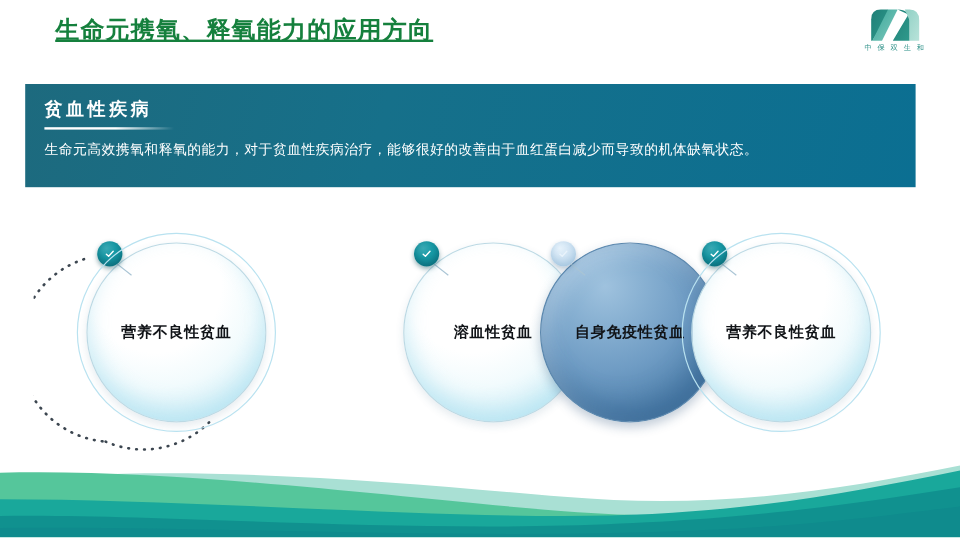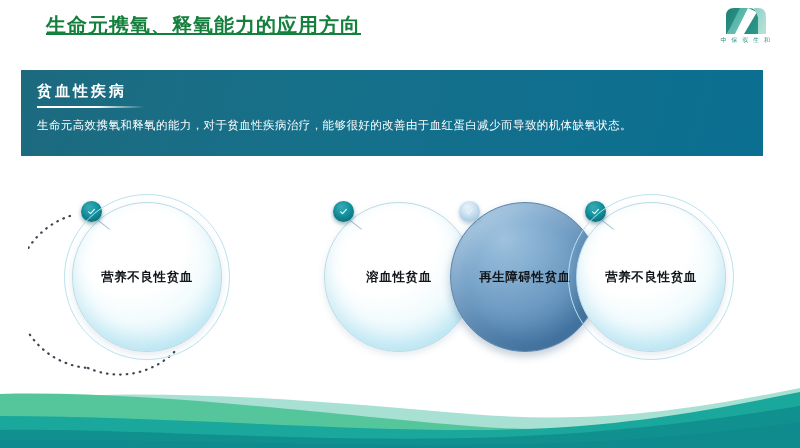--- a/index.html
+++ b/index.html
@@ -252,38 +252,38 @@
       <div class="stem" style="left:24px; top:16px;"></div>
       <div class="badge teal">
         <svg width="9" height="9" viewBox="0 0 12 12">
             <path d="M2.2 6.4 L4.7 8.8 L9.8 3.2" fill="none" stroke="#ffffff" stroke-width="1.5" stroke-linecap="round" stroke-linejoin="round"></path>
           </svg>
       </div>
       <div class="label">营养不良性贫血</div>
     </div>
 
 
-    <div class="bubble light" style="left:324px;">
+    <div class="bubble light" style="left:336px;">
       <div class="stem" style="left:24px; top:16px;"></div>
       <div class="badge teal">
         <svg width="9" height="9" viewBox="0 0 12 12">
             <path d="M2.2 6.4 L4.7 8.8 L9.8 3.2" fill="none" stroke="#ffffff" stroke-width="1.5" stroke-linecap="round" stroke-linejoin="round"></path>
           </svg>
       </div>
       <div class="label">溶血性贫血</div>
     </div>
 
     <div class="bubble dark" style="left:450px;">
       <div class="stem" style="left:24px; top:16px;"></div>
       <div class="badge pale">
         <svg width="9" height="9" viewBox="0 0 12 12">
             <path d="M2.2 6.4 L4.7 8.8 L9.8 3.2" fill="none" stroke="#e9f3fb" stroke-width="1.5" stroke-linecap="round" stroke-linejoin="round"></path>
           </svg>
       </div>
-      <div class="label">再生障碍性贫血</div>
+      <div class="label">自身免疫性贫血</div>
     </div>
 
     <div class="bubble light ringed" style="left:576px;">
       <div class="stem" style="left:24px; top:16px;"></div>
       <div class="badge teal">
         <svg width="9" height="9" viewBox="0 0 12 12">
             <path d="M2.2 6.4 L4.7 8.8 L9.8 3.2" fill="none" stroke="#ffffff" stroke-width="1.5" stroke-linecap="round" stroke-linejoin="round"></path>
           </svg>
       </div>
       <div class="label">营养不良性贫血</div>

